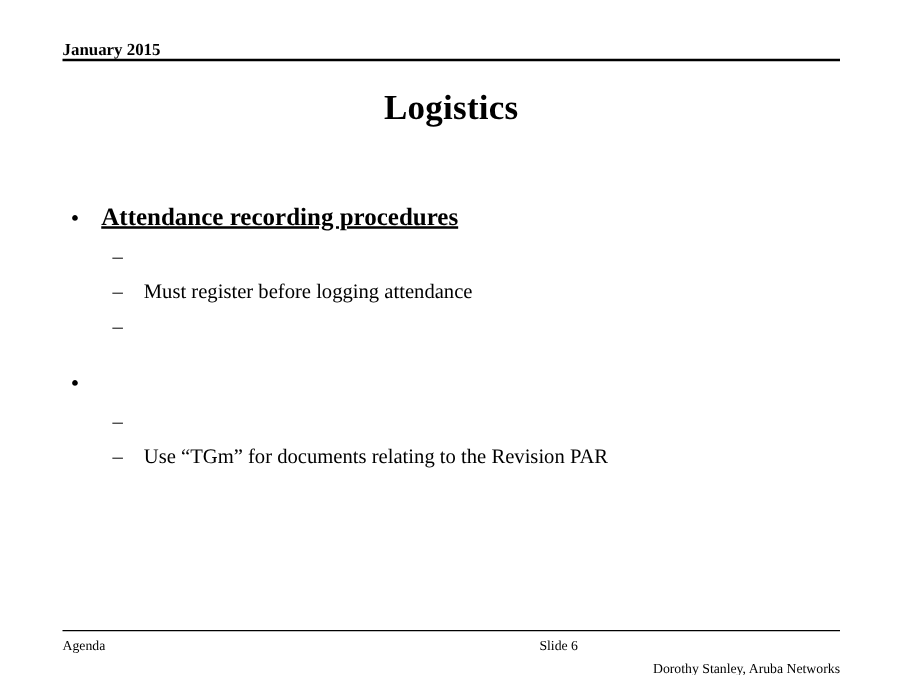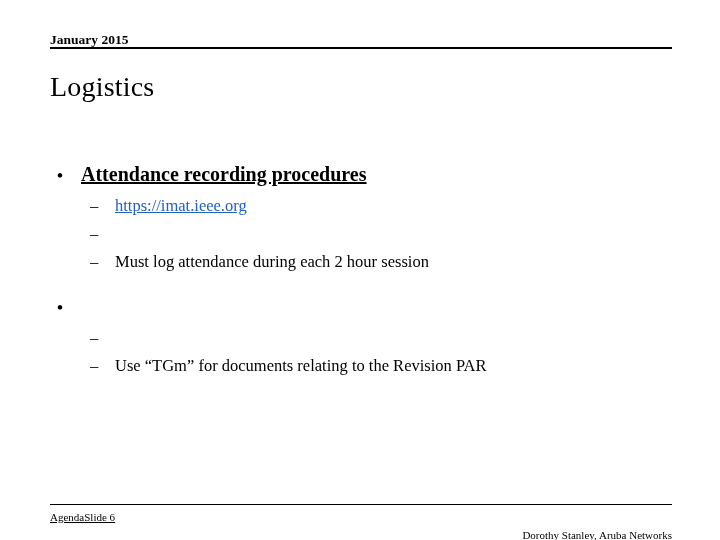--- a/index.html
+++ b/index.html
@@ -48,23 +48,24 @@
     height: 0;
     border-top: 2px solid #000000;
   }
 
   
   .slide-title {
     position: absolute;
     left: 50px;
     top: 70px;
     width: 622px;
+    text-align: center;
     font-size: 28px;
     line-height: 34px;
-    font-weight: normal;
+    font-weight: bold;
     letter-spacing: 0.2px;
   }
 
   
   .slide-body {
     position: absolute;
     left: 50px;
     top: 160px;
     width: 630px;
   }
@@ -137,35 +138,34 @@
     border-top: 1.5px solid #000000;
   }
   .slide-footer {
     position: absolute;
     left: 50px;
     top: 509px;
     width: 622px;
     height: 16px;
     display: flex;
     align-items: center;
-    text-decoration: underline;
   }
   .footer-left,
   .footer-center,
   .footer-right {
     font-size: 11px;
     line-height: 14px;
     white-space: nowrap;
   }
   .footer-left {
     flex: 0 0 auto;
   }
   .footer-center {
     flex: 1 1 auto;
-    text-align: left;
+    text-align: right;
     padding-right: 60px;
   }
   .footer-right {
     flex: 0 0 auto;
     margin-top: 36px;
   }
 </style>
 </head>
 <body>
 
@@ -181,28 +181,27 @@
   <div class="slide-body">
 
     <div class="block">
       <div class="bullet-l1">
         <span class="marker">•</span>
         <span class="content">Attendance recording procedures</span>
       </div>
       <div class="sub-list">
         <div class="bullet-l2">
           <span class="marker">–</span>
-          <span class="content hyperlink">https://imat.ieee.org</span>
-        </div>
-        <div class="bullet-l2">
-          <span class="marker">–</span>
-        </div>
-        <div class="bullet-l2">
-          <span class="marker">–</span>
-          <span class="content">Must log attendance during each 2 hour session</span>
+        </div>
+        <div class="bullet-l2">
+          <span class="marker">–</span>
+          <span class="content">Must register before logging attendance</span>
+        </div>
+        <div class="bullet-l2">
+          <span class="marker">–</span>
         </div>
       </div>
     </div>
 
     <div class="block">
       <div class="bullet-l1">
         <span class="marker">•</span>
       </div>
       <div class="sub-list">
         <div class="bullet-l2">

